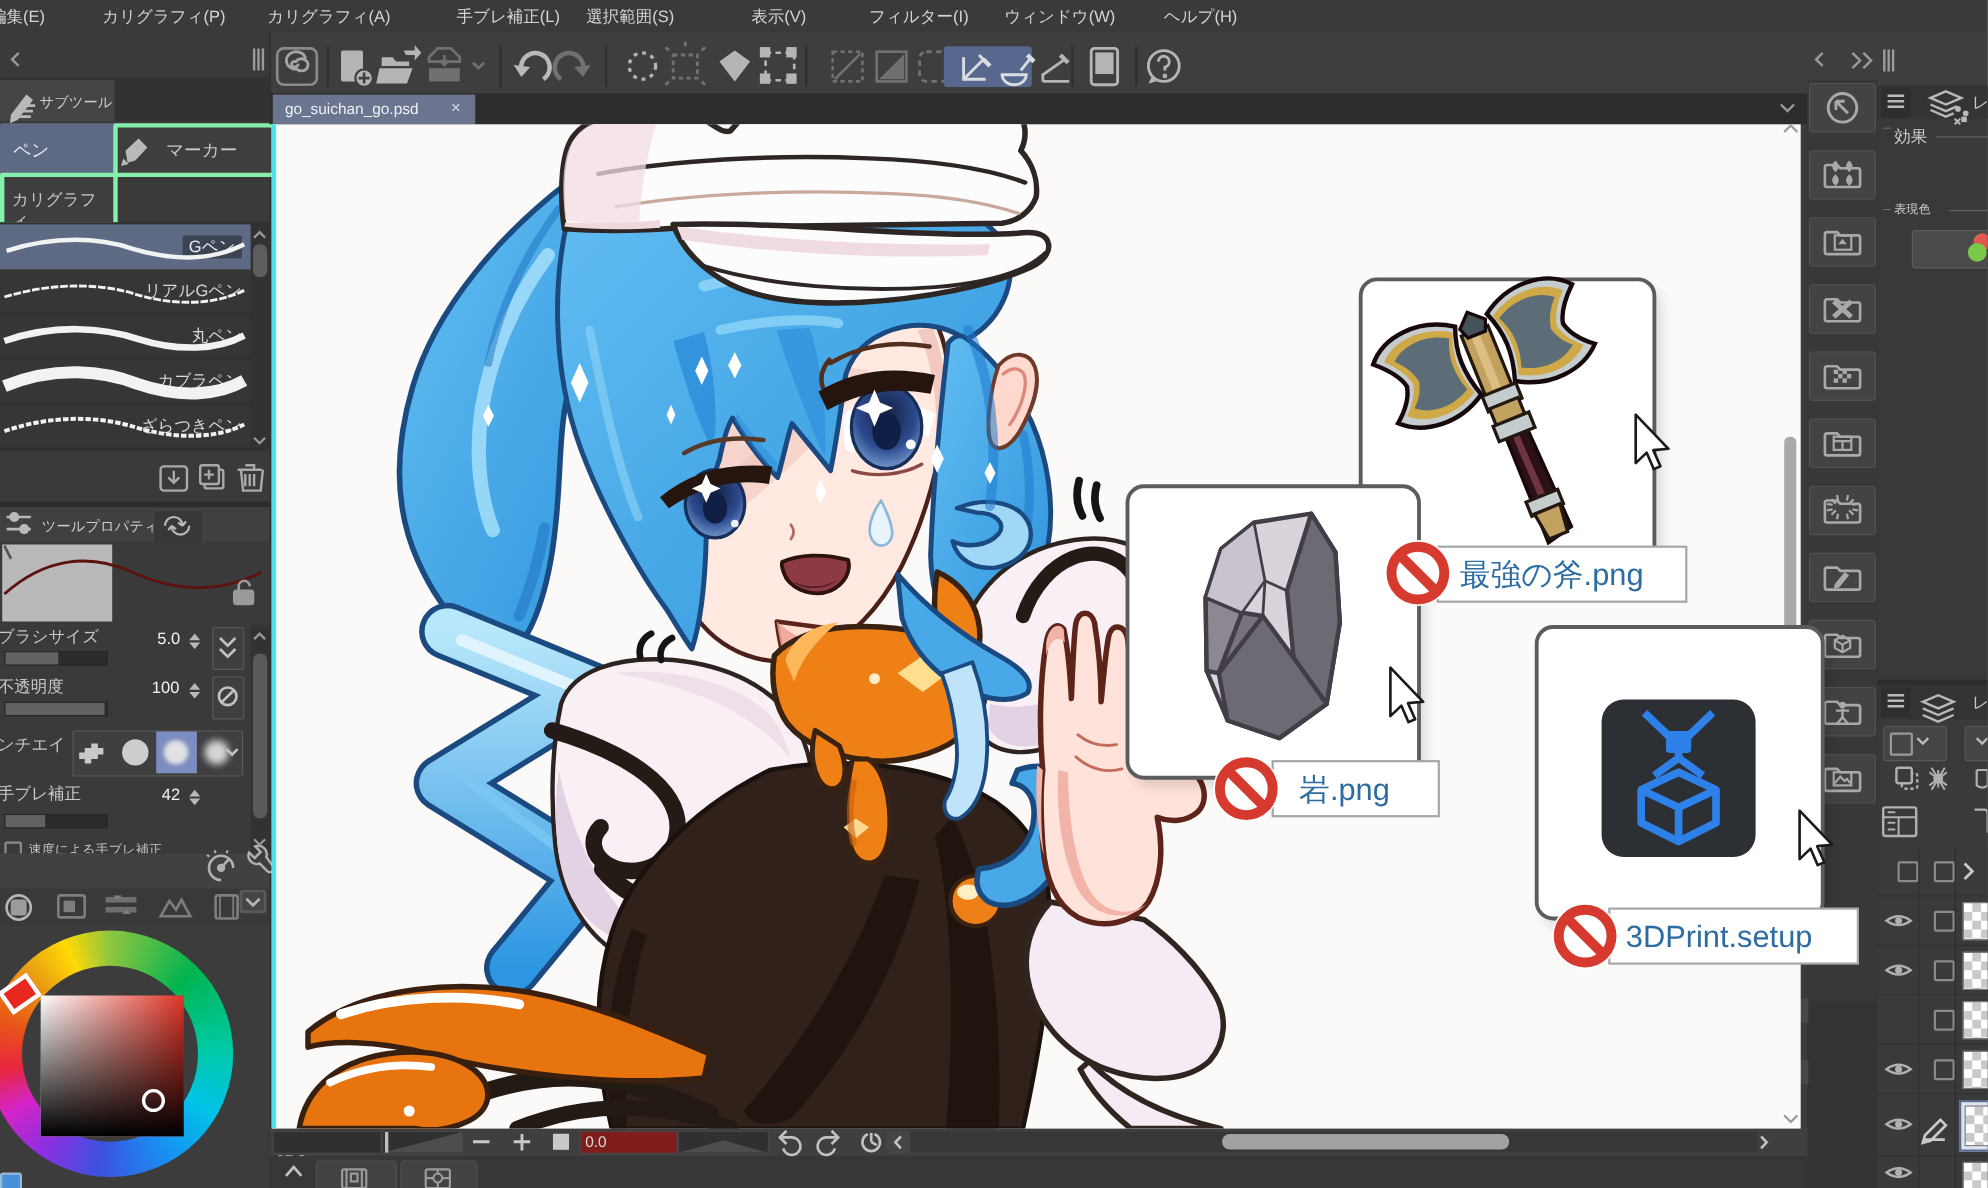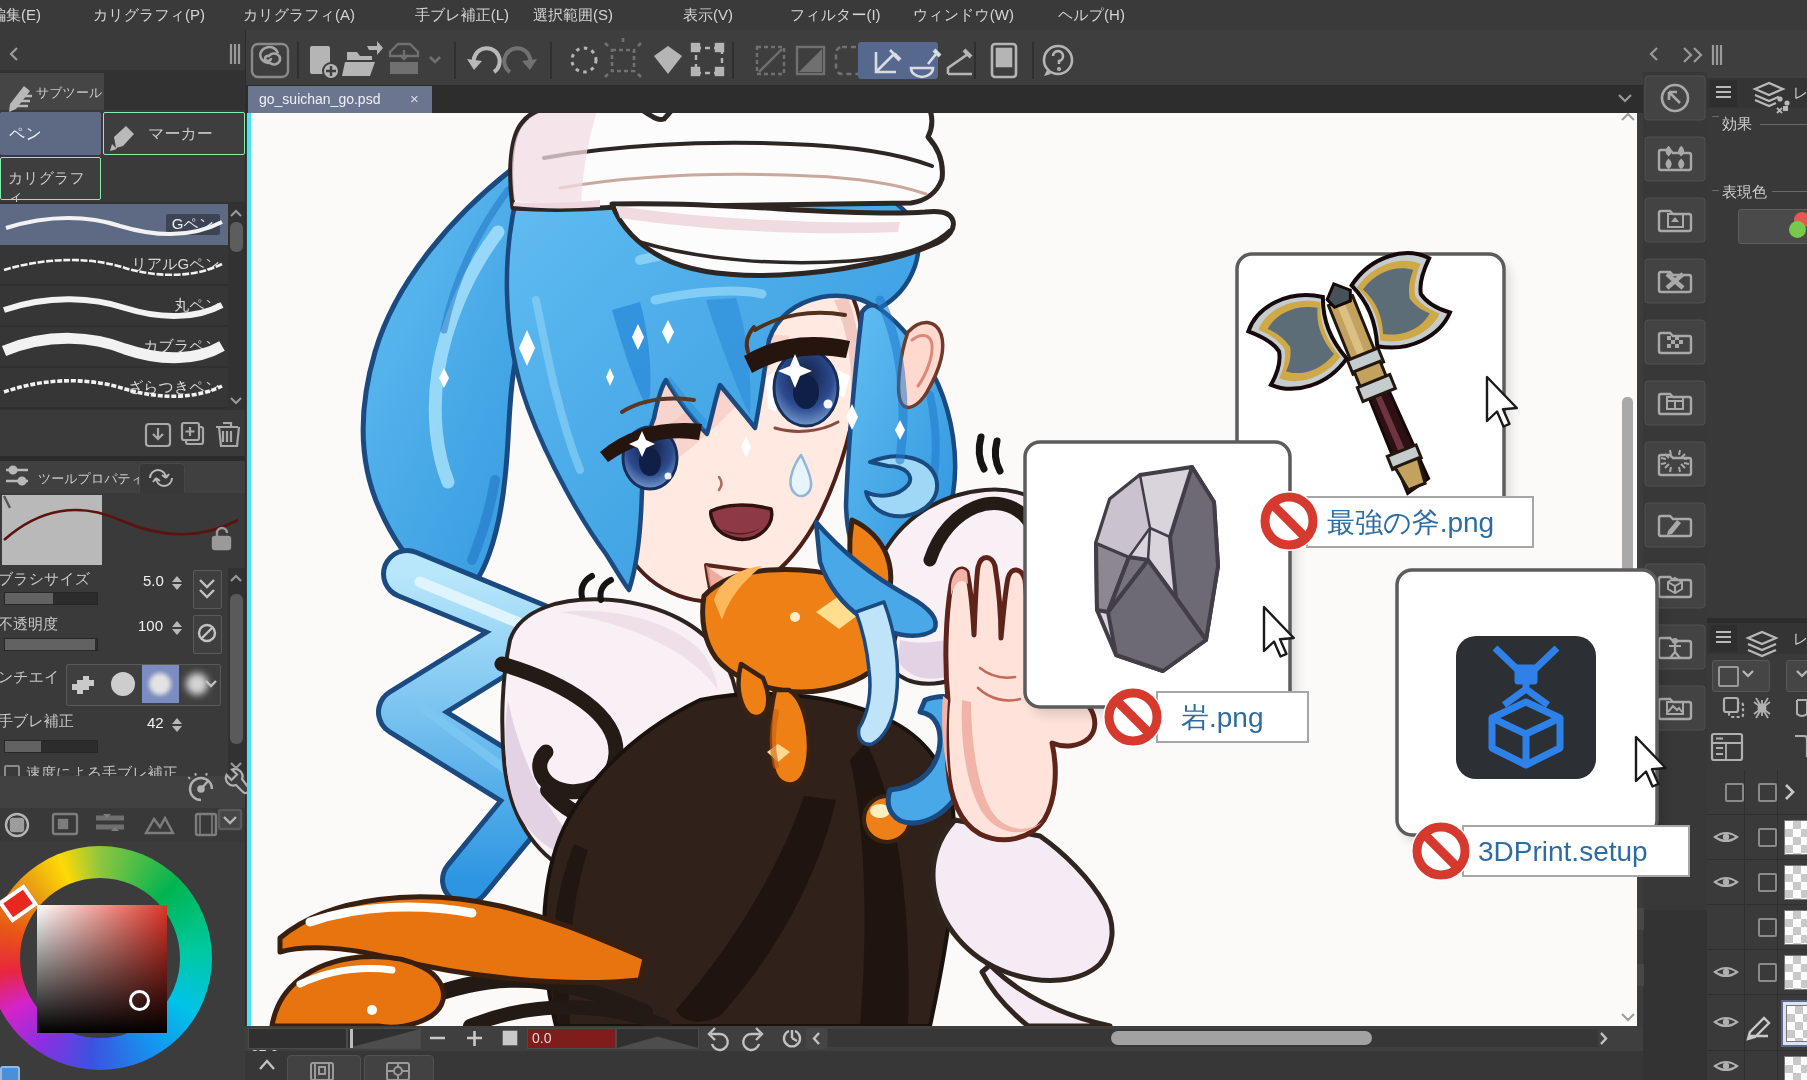--- a/index.html
+++ b/index.html
@@ -6,21 +6,21 @@
 .menubar{left:0;top:0;width:1807px;height:30px;background:#3a3a3a;color:#d4d4d4;font-size:15px}
 .menubar span{position:absolute;top:6px;white-space:nowrap}
 .toprow{left:0;top:30px;width:1807px;height:55px;background:#3e3e3e;border-bottom:1px solid #2e2e2e}
 .lefthead{left:0;top:30px;width:245px;height:55px;background:#3a3a3a;border-right:1px solid #2b2b2b}
 .leftcol{left:0;top:85px;width:245px;height:995px;background:#3a3a3a;border-right:1px solid #2b2b2b}
 .tabbar{left:245px;top:85px;width:1398px;height:28px;background:#2d2d2d}
 .tab1{left:248px;top:86px;width:184px;height:27px;background:#6b7590;color:#eef0f4;font-size:14px}
 .statusbar{left:245px;top:1026px;width:1398px;height:25px;background:#3f3f3f}
 .bottomstrip{left:245px;top:1051px;width:1398px;height:29px;background:#373737}
 .rightcol{left:1643px;top:85px;width:164px;height:995px;background:#333333}
-.panelbtn{position:absolute;background:#3e3e3e;border:1px solid #86efac;border-radius:2px;color:#c9c9c9;font-size:16px}
+.panelbtn{position:absolute;background:#3e3e3e;border:4px solid #86efac;border-radius:2px;color:#c9c9c9;font-size:16px}
 .sel{background:#5e6a84!important;border-color:#5e6a84!important;color:#eceff5!important}
 .brow{position:absolute;left:0;width:228px;height:39px;background:#363636;border-bottom:2px solid #2f2f2f;color:#d8d8d8;font-size:15px}
 .brow .lbl{position:absolute;right:8px;top:10px}
 .prow{position:absolute;left:0;width:245px;color:#c8c8c8;font-size:15px}
 .num{position:absolute;color:#f0f0f0;font-size:15px}
 .spin{position:absolute;width:14px;height:30px}
 .spin:before{content:"";position:absolute;left:2px;top:3px;border:5px solid transparent;border-bottom:6px solid #b9b9b9}
 .spin:after{content:"";position:absolute;left:2px;bottom:3px;border:5px solid transparent;border-top:6px solid #b9b9b9}
 .slider{position:absolute;height:11px;background:#2c2c2c;border:1px solid #272727}
 .sfill{position:absolute;top:0;height:11px;background:#626262}
@@ -106,21 +106,21 @@
   </div>
 <div class="prow" style="top:668px;left:-2px;width:70px;overflow:hidden;height:20px">ンチエイリア</div>
 <div class="a" style="left:66px;top:664px;width:153px;height:40px;background:#3f3f3f;border:1px solid #5a5a5a;border-radius:2px"></div>
 <div class="a" style="left:142px;top:665px;width:37px;height:38px;background:#7a8cc0"></div>
 <div class="prow" style="top:712px;left:-2px">手ブレ補正</div>
 <div class="num" style="left:147px;top:714px">42</div>
 <div class="spin" style="left:170px;top:710px"></div>
 <div class="slider" style="left:4px;top:740px;width:92px">
     <div class="sfill" style="left:0;width:36px"></div>
   </div>
-<div class="a" style="left:0;top:762px;width:245px;height:14px;overflow:hidden;color:#c0c0c0;font-size:15px">
+<div class="a" style="left:0;top:762px;width:245px;height:14px;overflow:hidden;color:#c0c0c0;font-size:12px">
  <span class="chk" style="left:4px;top:3px;width:12px;height:12px"></span>
     <span style="position:absolute;left:26px;top:2px">速度による手ブレ補正</span>
   </div>
 <div class="a" style="left:0;top:776px;width:245px;height:32px;background:#414141"></div>
 <div class="a" style="left:0;top:808px;width:245px;height:34px;background:#393939"></div>
 <div class="a" style="left:0;top:842px;width:245px;height:238px;background:#3c3c3c"></div>
 
 <div class="a" style="left:-12px;top:846px;width:224px;height:224px;border-radius:50%;background:conic-gradient(from 0deg,#8ec63f,#00b450 45deg,#00c9a0 85deg,#00c3e8 120deg,#1792f0 150deg,#3c52e0 185deg,#8c2fe0 215deg,#d424c8 240deg,#e8273c 262deg,#e85816 288deg,#e89c12 315deg,#ffd905 338deg,#8ec63f 360deg)"></div>
 <div class="a" style="left:20px;top:878px;width:160px;height:160px;border-radius:50%;background:#3c3c3c"></div>
 <div class="a" style="left:37px;top:905px;width:130px;height:128px;background:linear-gradient(to bottom,rgba(0,0,0,0),#000 100%),linear-gradient(to right,#fff,#e03427)"></div>
@@ -136,21 +136,21 @@
 
 <div class="a" style="left:1643px;top:72px;width:64px;height:838px;background:#383838"></div>
 <div class="a" style="left:1707px;top:78px;width:100px;height:540px;background:#393939"></div>
 <div class="a" style="left:1707px;top:78px;width:100px;height:30px;background:#343434"></div>
 <div class="a" style="left:1710px;top:80px;width:27px;height:27px;background:#2e2e2e;border-radius:2px"></div>
 <div class="a" style="left:1793px;top:84px;color:#c8c8c8;font-size:15px">レ</div>
 <div class="a" style="left:1712px;top:116px;width:7px;height:1px;background:#6a6a6a"></div>
 <div class="a" style="left:1722px;top:115px;color:#cfcfcf;font-size:15px">効果</div>
 <div class="a" style="left:1760px;top:124px;width:47px;height:1px;background:#6a6a6a"></div>
 <div class="a" style="left:1712px;top:190px;width:7px;height:1px;background:#6a6a6a"></div>
-<div class="a" style="left:1722px;top:183px;color:#cfcfcf;font-size:15px">表現色</div>
+<div class="a" style="left:1722px;top:183px;color:#cfcfcf;font-size:11px">表現色</div>
 <div class="a" style="left:1772px;top:191px;width:35px;height:1px;background:#6a6a6a"></div>
 <div class="a" style="left:1738px;top:209px;width:69px;height:33px;background:#4a4a4a;border:1px solid #5e5e5e;border-radius:3px"></div>
 <div class="a" style="left:1794px;top:212px;width:16px;height:16px;border-radius:50%;background:#e05a50"></div>
 <div class="a" style="left:1789px;top:221px;width:17px;height:17px;border-radius:50%;background:#78c84a"></div>
 <div class="a" style="left:1707px;top:618px;width:100px;height:5px;background:#2c2c2c"></div>
 <div class="a" style="left:1707px;top:623px;width:100px;height:457px;background:#3a3a3a"></div>
 <div class="a" style="left:1707px;top:623px;width:100px;height:31px;background:#343434"></div>
 <div class="a" style="left:1710px;top:625px;width:27px;height:27px;background:#2e2e2e;border-radius:2px"></div>
 <div class="a" style="left:1793px;top:630px;color:#c8c8c8;font-size:15px">レ</div>
 <div class="a" style="left:1712px;top:660px;width:56px;height:30px;background:#454545;border:1px solid #585858;border-radius:3px"></div>

